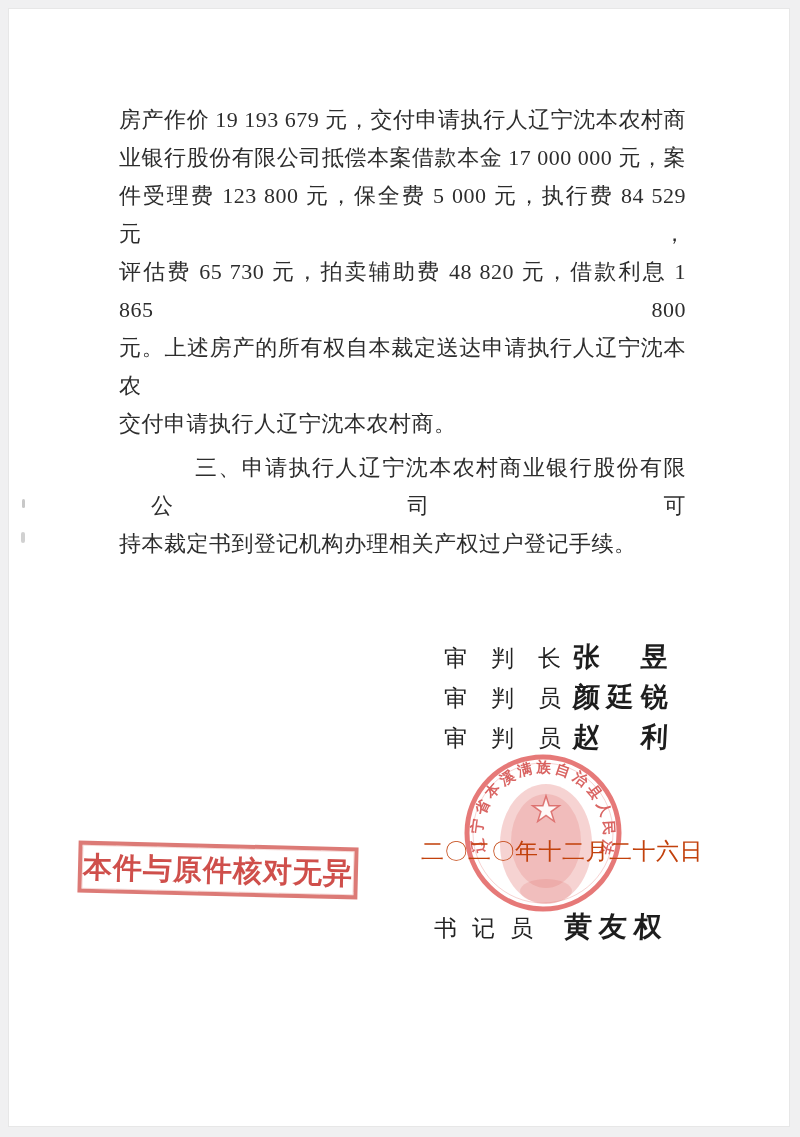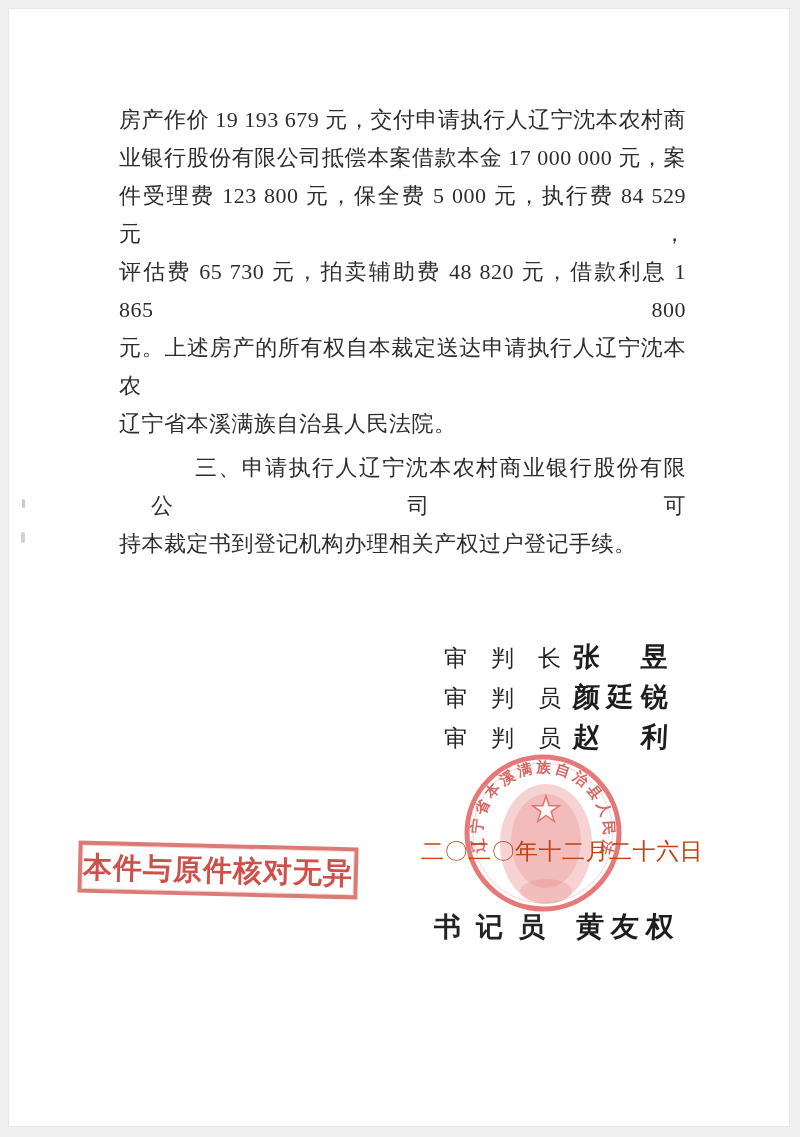--- a/index.html
+++ b/index.html
@@ -30,21 +30,21 @@
     transform:skewX(-3deg);letter-spacing:7px;color:#1d1d1d;
   }
   .sig-name{margin-left:-12px;}
   
   .date-line{
     position:absolute;left:412px;top:828px;font-size:23px;line-height:30px;
     color:#c2410c;z-index:3;letter-spacing:.5px;
   }
   
   .clerk-line{position:absolute;left:425px;top:898px;height:40px;line-height:40px;color:#232323;z-index:3;white-space:nowrap;}
-  .clerk-role{font-size:27px;letter-spacing:15px;font-weight:bold;}
+  .clerk-role{font-size:23px;letter-spacing:15px;}
   .clerk-name{margin-left:16px;font-size:28px;}
   
   .seal{position:absolute;left:448px;top:736px;z-index:2;}
   
   .verify-stamp{
     position:absolute;left:69px;top:835px;width:272px;height:44px;
     border:4px solid rgba(205,65,60,.70);
     transform:rotate(1.4deg);
     line-height:44px;text-align:center;white-space:nowrap;
     font-size:29px;font-weight:700;letter-spacing:1px;
@@ -61,21 +61,21 @@
 <body>
 
 <div class="page">
 
   <div class="body-text" id="body-text">
       <div class="line">房产作价 19 193 679 元，交付申请执行人辽宁沈本农村商</div>
       <div class="line">业银行股份有限公司抵偿本案借款本金 17 000 000 元，案</div>
       <div class="line">件受理费 123 800 元，保全费 5 000 元，执行费 84 529 元，</div>
       <div class="line">评估费 65 730 元，拍卖辅助费 48 820 元，借款利息 1 865 800</div>
       <div class="line">元。上述房产的所有权自本裁定送达申请执行人辽宁沈本农</div>
-      <div class="line end">辽宁省本溪满族自治县人民法院。</div>
+      <div class="line end">交付申请执行人辽宁沈本农村商。</div>
       <div class="line indent para-gap">三、申请执行人辽宁沈本农村商业银行股份有限公司可</div>
       <div class="line end">持本裁定书到登记机构办理相关产权过户登记手续。</div>
     </div>
 
   <div class="speck s1"></div>
   <div class="speck s2"></div>
 
   <div class="sign-block" id="sign-block">
       <div class="sig-line"><span class="sig-role">审判长</span><span class="hand sig-name">张　昱</span></div>
       <div class="sig-line"><span class="sig-role">审判员</span><span class="hand sig-name">颜廷锐</span></div>

